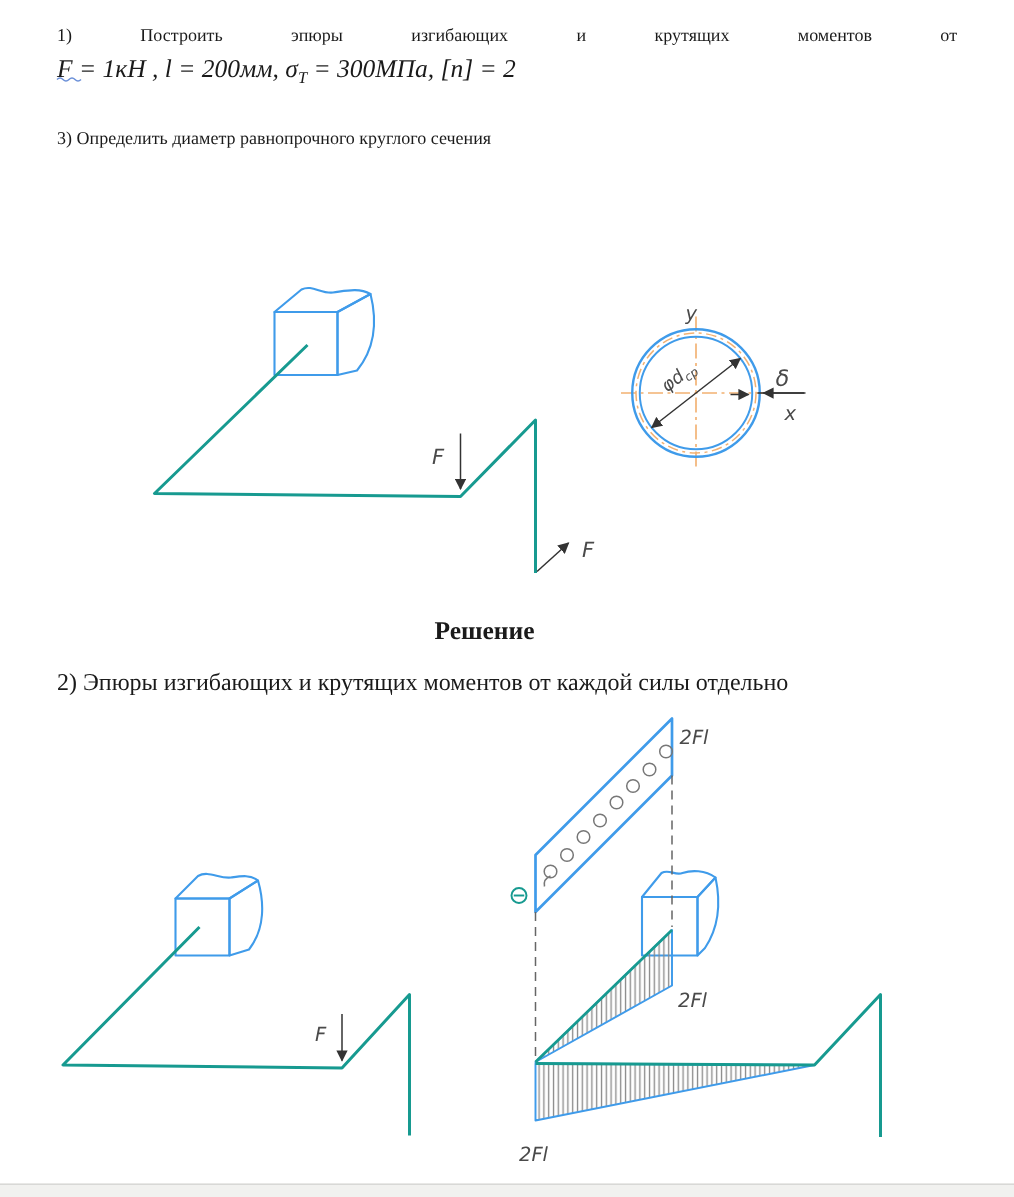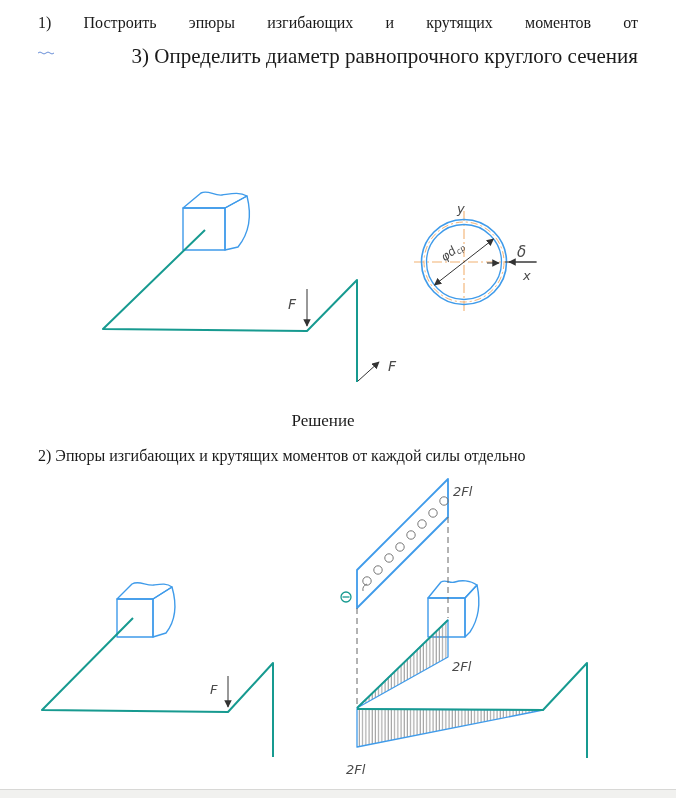--- a/index.html
+++ b/index.html
@@ -3,37 +3,38 @@
 <meta charset="utf-8">
 <style>
   html,body{margin:0;padding:0;}
   body{
     width:676px;height:798px;position:relative;overflow:hidden;
     background:#ffffff;color:#1a1a1a;
     font-family:"Liberation Serif",serif;
   }
   .textcol{position:absolute;left:38px;top:12px;width:600px;}
   .title{font-weight:bold;font-size:16px;line-height:22px;}
-  .jline{font-size:16px;line-height:22px;text-align:justify;text-align-last:justify;}
+  .jline{font-size:12px;line-height:22px;text-align:justify;text-align-last:justify;}
   .formula{font-style:italic;font-size:17px;line-height:24px;white-space:nowrap;}
   .formula sub{font-size:11px;font-style:italic;}
-  .task3{font-size:21px;line-height:22px;margin-top:11px;text-align:right;}
+  .task3{font-size:12px;line-height:22px;margin-top:17px;text-align:left;}
   .heading{position:absolute;left:38px;top:410px;width:570px;text-align:center;
-           font-weight:normal;font-size:17px;line-height:22px;}
+           font-weight:bold;font-size:17px;line-height:22px;}
   .solitem{position:absolute;left:38px;top:445px;width:620px;font-size:16px;line-height:22px;}
   svg.layer{position:absolute;overflow:visible;}
   svg text{font-family:"DejaVu Sans",sans-serif;font-style:italic;fill:#4a4a4a;}
   .bottom-band{position:absolute;left:0;top:789px;width:676px;height:9px;
                background:#f1f1ef;border-top:1px solid #d8d8d6;box-sizing:border-box;}
 </style>
 </head>
 <body>
 
 <div class="textcol">
   <div class="jline">1) Построить эпюры изгибающих и крутящих моментов от</div>
+  <div class="formula"><span>F = 1кН , l = 200мм, σ</span><sub>Т</sub><span> = 300МПа, [n] = 2</span></div>
   <div class="task3">3) Определить диаметр равнопрочного круглого сечения</div>
 </div>
 
 <svg class="layer" style="left:38px;top:51px" width="16" height="4" viewBox="0 0 16 4">
   <path d="M0,2 q2,-2 4,0 q2,2 4,0 q2,-2 4,0 q2,2 4,0" fill="none" stroke="#6a8fd8" stroke-width="1"></path>
 </svg>
 
 <div class="heading">Решение</div>
 <div class="solitem">2) Эпюры изгибающих и крутящих моментов от каждой силы отдельно</div>
 

